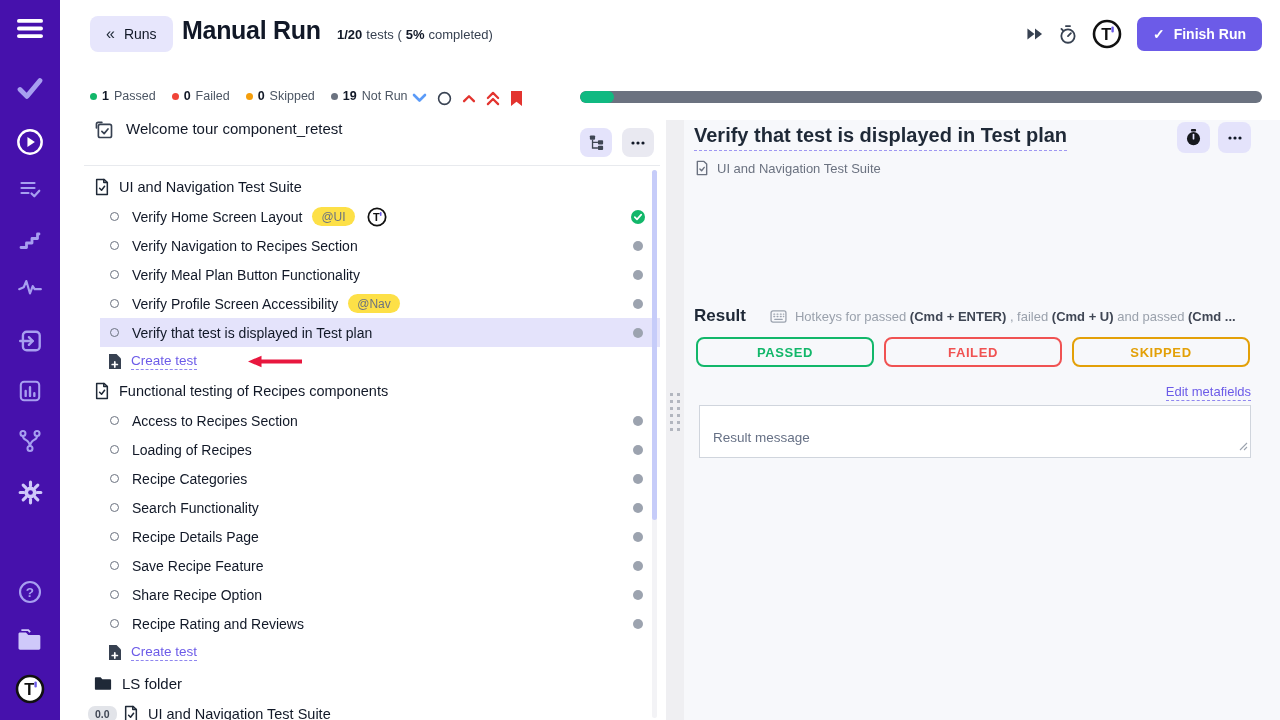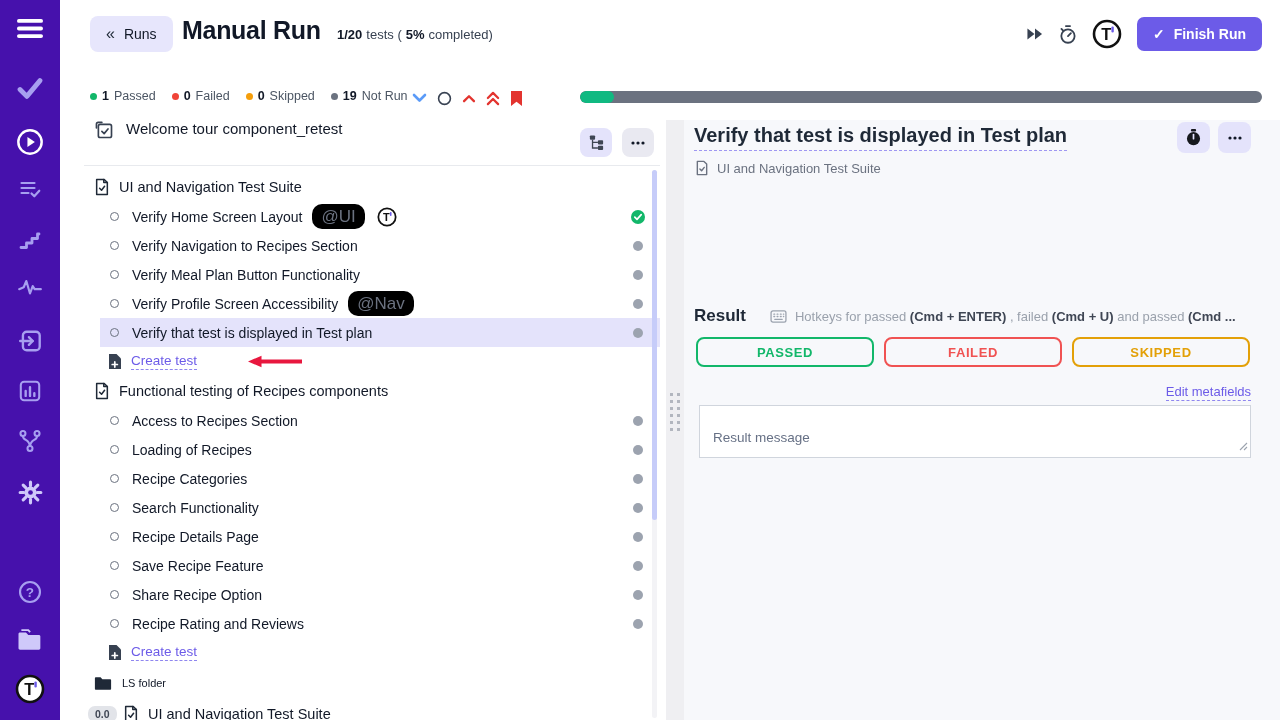--- a/index.html
+++ b/index.html
@@ -52,30 +52,30 @@
 
   .row { display:flex; align-items:center; position:relative; cursor:pointer; }
   .row.suite { height:30px; padding-left:10px; }
   .row.suite.indent { padding-left:39px; }
   .slabel { font-size:14.5px; font-weight:500; color:#111827; margin-left:9px; }
   .sicon { display:flex; align-items:center; }
   .row.test { height:29px; padding-left:26px; }
   .row.test.selected { background:#e4e3fb; margin-left:16px; padding-left:10px; }
   .circ { width:9px; height:9px; border:1.5px solid #6b7280; border-radius:50%; flex:none; }
   .tlabel { font-size:14px; color:#111827; margin-left:13px; }
-  .tag-badge { margin-left:10px; background:#000000; color:#6b7280; font-size:17px; padding:2.5px 9px; border-radius:10px; }
+  .tag-badge { margin-left:10px; background:#fde047; color:#6b7280; font-size:12px; padding:2.5px 9px; border-radius:10px; }
   .tlogo { margin-left:12px; display:flex; align-items:center; }
   .status { margin-left:auto; margin-right:17px; width:10px; height:10px; border-radius:50%; background:#9ca3af; flex:none; }
   .status.passed { width:14px; height:14px; background:none; margin-right:15px; display:flex; }
   .row.create { height:29px; padding-left:24px; }
   .cicon { display:flex; align-items:center; margin-right:9px; }
   .clink { color:#6c5be8; font-size:13.5px; text-decoration:none; border-bottom:1.5px dashed #8f86ef; padding-bottom:1px; cursor:pointer; }
   .red-arrow { margin-left:50px; display:flex; align-items:center; }
   .row.folder { height:32px; padding-left:10px; }
-  .flabel { font-size:11px; font-weight:500; color:#111827; margin-left:10px; }
+  .flabel { font-size:15px; font-weight:500; color:#111827; margin-left:10px; }
   .corner-badge { position:absolute; left:4px; top:7px; background:#e2e4e9; color:#3f4654; font-size:10.5px;
     font-weight:600; padding:2px 7px; border-radius:7px; z-index:2; }
   .scroll { position:absolute; right:3px; top:50px; bottom:2px; width:5px; background:#f3f3f6; border-radius:3px; }
   .thumb { width:5px; height:350px; background:#c6ccf9; border-radius:3px; }
 
   
   .resizer { position:absolute; left:666px; top:120px; width:18px; height:600px; background:#efeff2; cursor:col-resize; }
   .resizer .dots { position:absolute; left:50%; top:273px; transform:translateX(-50%);
     display:grid; grid-template-columns:repeat(2,3px); grid-auto-rows:3px; gap:4px; }
   .resizer .dots span { background:#b2b6bf; display:block; }

